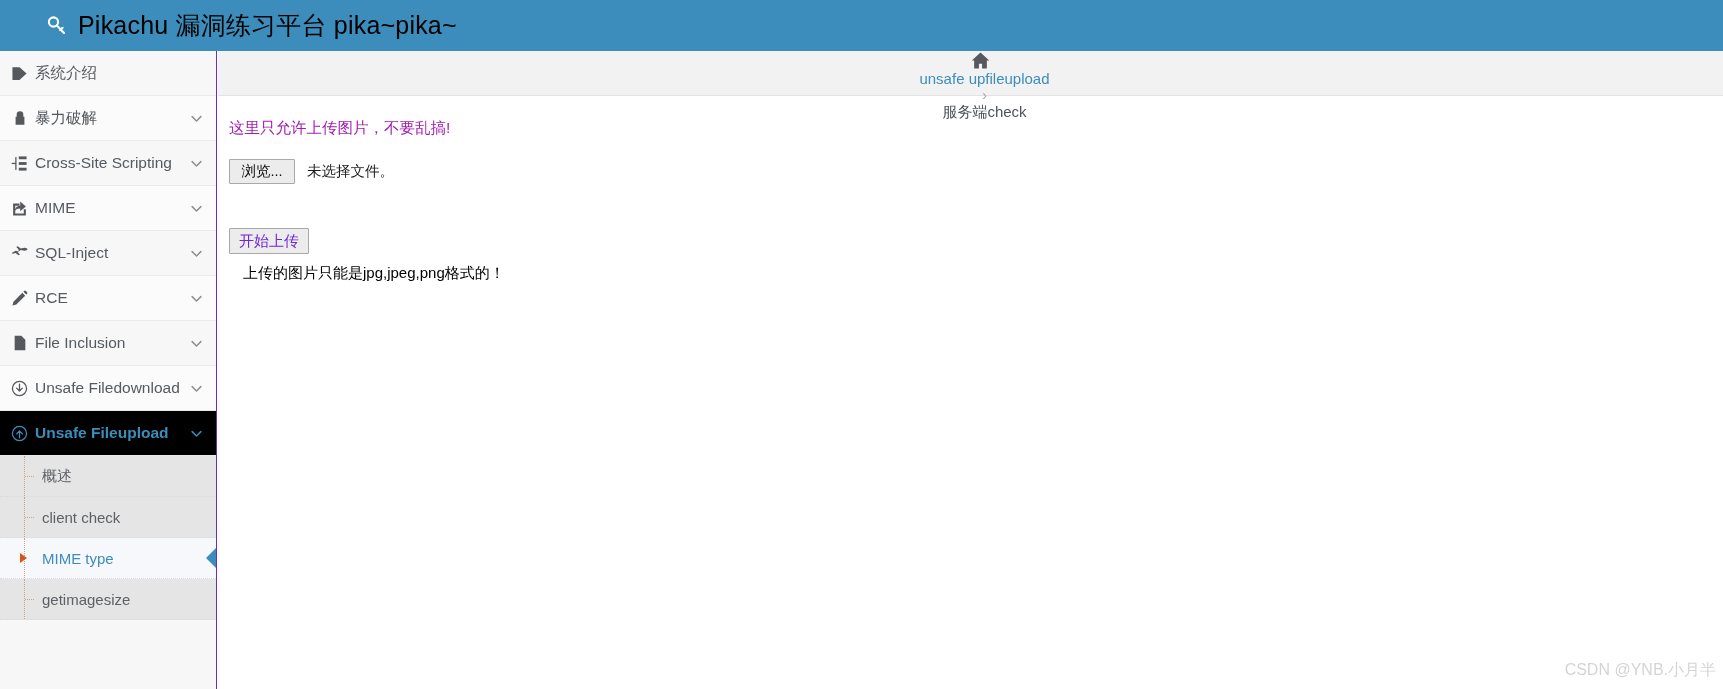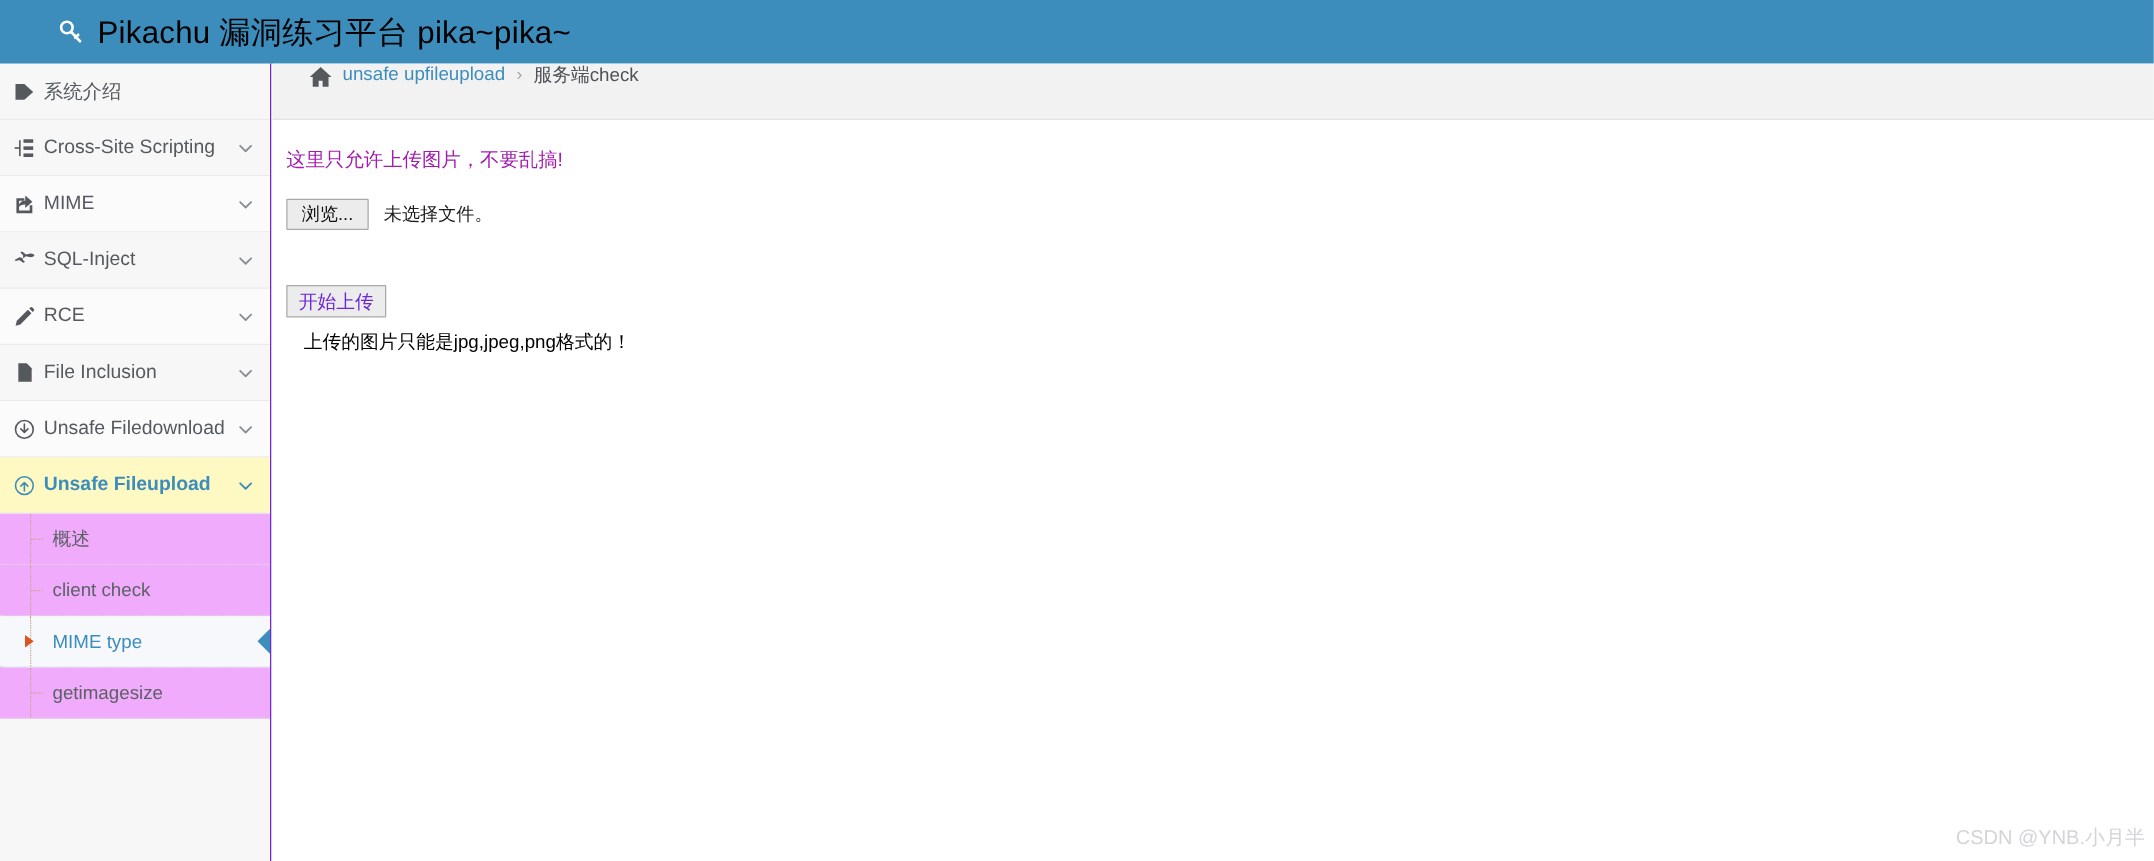--- a/index.html
+++ b/index.html
@@ -47,21 +47,21 @@
     border-bottom: 1px solid #eaeaea;
     display: flex; align-items: center;
     padding-left: 10px; padding-right: 12px;
     color: #555a60;
     font-size: 15.5px;
     background: #f7f7f7;
     cursor: pointer;
   }
   .nav-item.white { background: #fbfbfb; }
   .nav-item.active {
-    background: #fef9c3;
+    background: #000000;
     color: #3c8dbc;
     font-weight: bold;
   }
   .nav-item .ico {
     width: 19px; height: 19px;
     margin-right: 6px;
     flex: 0 0 19px;
     display: inline-flex; align-items: center; justify-content: center;
     color: #7b7f85;
   }
@@ -75,21 +75,21 @@
   .nav-item.active .caret { color: #3c8dbc; }
 
   
   .sub-item {
     position: relative;
     height: 41px;
     border-bottom: 1px dotted #dcdcdc;
     display: flex; align-items: center;
     color: #5d6166;
     font-size: 15px;
-    background: #f0abfc;
+    background: #e5e5e5;
     cursor: pointer;
   }
   .sub-item .tree {
     position: absolute; left: 0; top: 0;
     width: 40px; height: 100%;
   }
   .sub-item .tree .vline {
     position: absolute; left: 24px; top: 0;
     width: 0; height: 100%;
     border-left: 1px dotted #c9a48b;
@@ -124,23 +124,24 @@
   
   #main {
     position: absolute; top: 51px; left: 218px;
     width: 1505px; height: 638px;
     background: #ffffff;
   }
   #breadcrumb-bar {
     height: 45px;
     background: #f2f2f2;
     border-bottom: 1px solid #e3e3e3;
-    display: flex; 
+    display: flex; align-items: center;
     padding-left: 28px;
     font-size: 15px;
+    flex-direction: column;
   }
   #breadcrumb-bar .home-icon {
     width: 20px; height: 20px;
     margin-right: 8px;
     display: inline-flex; align-items: center; justify-content: center;
     color: #555a60;
   }
   #breadcrumb-bar .crumb-link { color: #3c8dbc; cursor: pointer; }
   #breadcrumb-bar .crumb-sep { color: #a5a5a5; margin: 0 9px; font-size: 14px; }
   #breadcrumb-bar .crumb-current { color: #4d5359; }
@@ -210,20 +211,33 @@
 
   <div class="nav-item">
     <span class="ico">
       <svg width="17" height="17" viewBox="0 0 24 24" fill="#55585d">
         <path d="M2 3h10l10 9-10 9H2z"></path>
       </svg>
     </span>
     <span class="label">系统介绍</span>
   </div>
 
+  <div class="nav-item white">
+    <span class="ico">
+      <svg width="16" height="16" viewBox="0 0 24 24" fill="#55585d">
+        <path d="M7 10V7a5 5 0 0 1 10 0v3h1.6v12H5.4V10z"></path>
+      </svg>
+    </span>
+    <span class="label">暴力破解</span>
+    <span class="caret">
+      <svg width="15" height="15" viewBox="0 0 24 24" fill="none" stroke="currentColor" stroke-width="2.3" stroke-linecap="round" stroke-linejoin="round">
+          <polyline points="5,9 12,16 19,9"></polyline>
+        </svg>
+    </span>
+  </div>
 
   <div class="nav-item">
     <span class="ico">
       <svg width="17" height="17" viewBox="0 0 24 24" fill="#55585d">
         <rect x="11" y="2" width="11" height="4"></rect>
         <rect x="11" y="10" width="11" height="4"></rect>
         <rect x="11" y="18" width="11" height="4"></rect>
         <rect x="6" y="3" width="1.8" height="18"></rect>
         <rect x="1" y="11" width="6" height="1.8"></rect>
       </svg>

